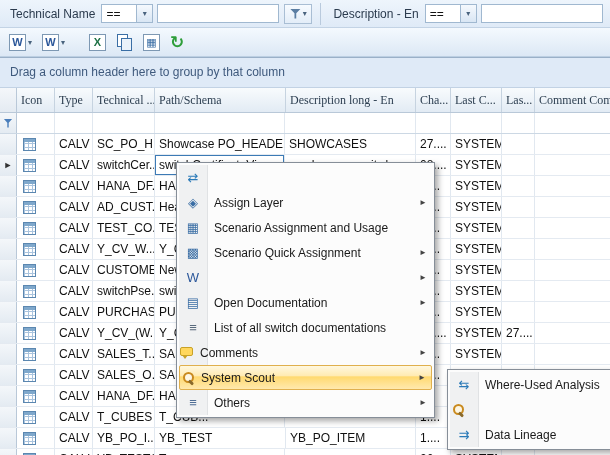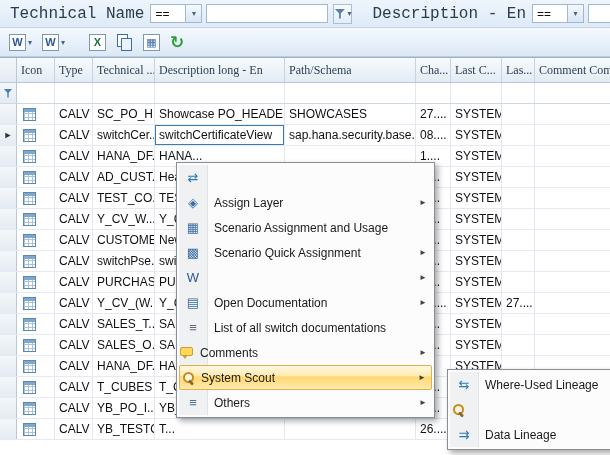--- a/index.html
+++ b/index.html
@@ -4,21 +4,21 @@
 <style>
   html,body{margin:0;padding:0;}
   body{width:610px;height:455px;overflow:hidden;}
   .app{position:relative;width:610px;height:455px;background:#dce9f7;
        font-family:"Liberation Sans","DejaVu Sans",sans-serif;overflow:hidden;}
 
   
   .filter-bar{position:absolute;top:0;left:0;right:0;height:28px;box-sizing:border-box;
     background:linear-gradient(#eef5fc,#dfeaf7);border-bottom:1px solid #c3d3e5;
     display:flex;align-items:center;padding:0 6px;}
-  .flabel{font-size:16px;color:#2b3b4e;margin:0 6px 0 4px;white-space:nowrap;font-family:Liberation Mono, monospace;}
+  .flabel{font-size:12px;color:#2b3b4e;margin:0 6px 0 4px;white-space:nowrap;}
   .combo{display:flex;align-items:center;height:19px;width:52px;background:#fff;
     border:1px solid #a0b8d0;box-sizing:border-box;flex:none;}
   .combo-val{flex:1;font-size:12px;padding-left:4px;color:#111;}
   .combo-btn{width:15px;height:100%;display:flex;align-items:center;justify-content:center;
     background:linear-gradient(#f5f9fd,#d9e6f4);border-left:1px solid #a0b8d0;
     font-size:8px;color:#49637e;}
   .ftext{height:19px;width:122px;border:1px solid #a0b8d0;box-sizing:border-box;margin-left:4px;
     font-size:12px;padding:0 3px;outline:none;background:#fff;}
   .fbtn{display:flex;align-items:center;justify-content:center;gap:2px;height:20px;width:28px;
     margin-left:5px;background:linear-gradient(#f7fbff,#e3edf8);border:1px solid #a9bed4;box-sizing:border-box;}
@@ -135,27 +135,30 @@
       </div>
       <div class="tbtn">
         <span class="ticon" style="color: rgb(58, 110, 165);">▦</span>
       </div>
       <div class="tbtn">
         <span class="tbare" style="color: rgb(46, 158, 58);">↻</span>
       </div>
     </div>
 
   <div class="gridwrap">
+    <div class="groupby">
+      <span>Drag a column header here to group by that column</span>
+    </div>
     <div class="ghead" id="ghead">
       <div class="gcell ind"></div>
     <div class="gcell" style="width: 38px;">Icon</div>
         <div class="gcell" style="width: 38px;">Type</div>
         <div class="gcell" style="width: 62px;">Technical ...</div>
+        <div class="gcell" style="width: 131px;">Path/Schema</div>
         <div class="gcell" style="width: 130px;">Description long - En</div>
-        <div class="gcell" style="width: 131px;">Path/Schema</div>
         <div class="gcell" style="width: 35px;">Cha...</div>
         <div class="gcell" style="width: 51px;">Last C...</div>
         <div class="gcell" style="width: 33px;">Las...</div>
         <div class="gcell" style="width: 76px;">Comment Com...</div>
       </div>
     <div class="gfilter" id="gfilter">
       <div class="gcell ind">
         <span class="funnel blue"></span>
       </div>
     <div class="gcell" style="width: 38px;"></div>
@@ -440,21 +443,21 @@
       <div class="mitem">
         <span class="micon" style="color: rgb(79, 110, 150);">≡</span>
         <span class="mlabel">Others</span>
         <span class="marrow">►</span>
       </div>
     </div>
 
   <div class="menu" id="submenu">
       <div class="mitem">
         <span class="micon" style="color: rgb(42, 122, 184);">⇆</span>
-        <span class="mlabel">Where-Used Lineage</span>
+        <span class="mlabel">Where-Used Analysis</span>
       </div>
       <div class="mitem">
         <span class="micon css-magnifier-icon"></span>
       </div>
       <div class="mitem">
         <span class="micon" style="color: rgb(42, 122, 184);">⇉</span>
         <span class="mlabel">Data Lineage</span>
       </div>
     </div>
 

